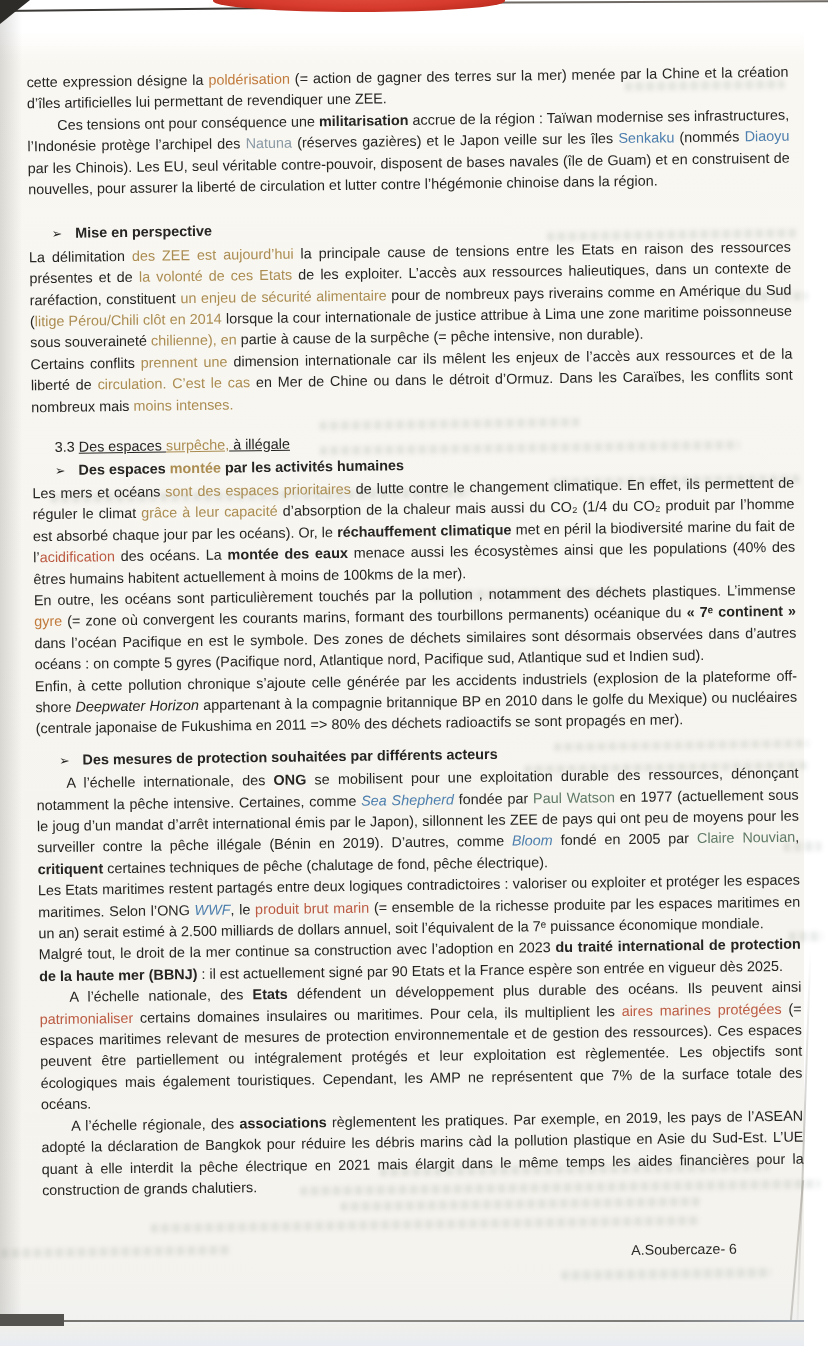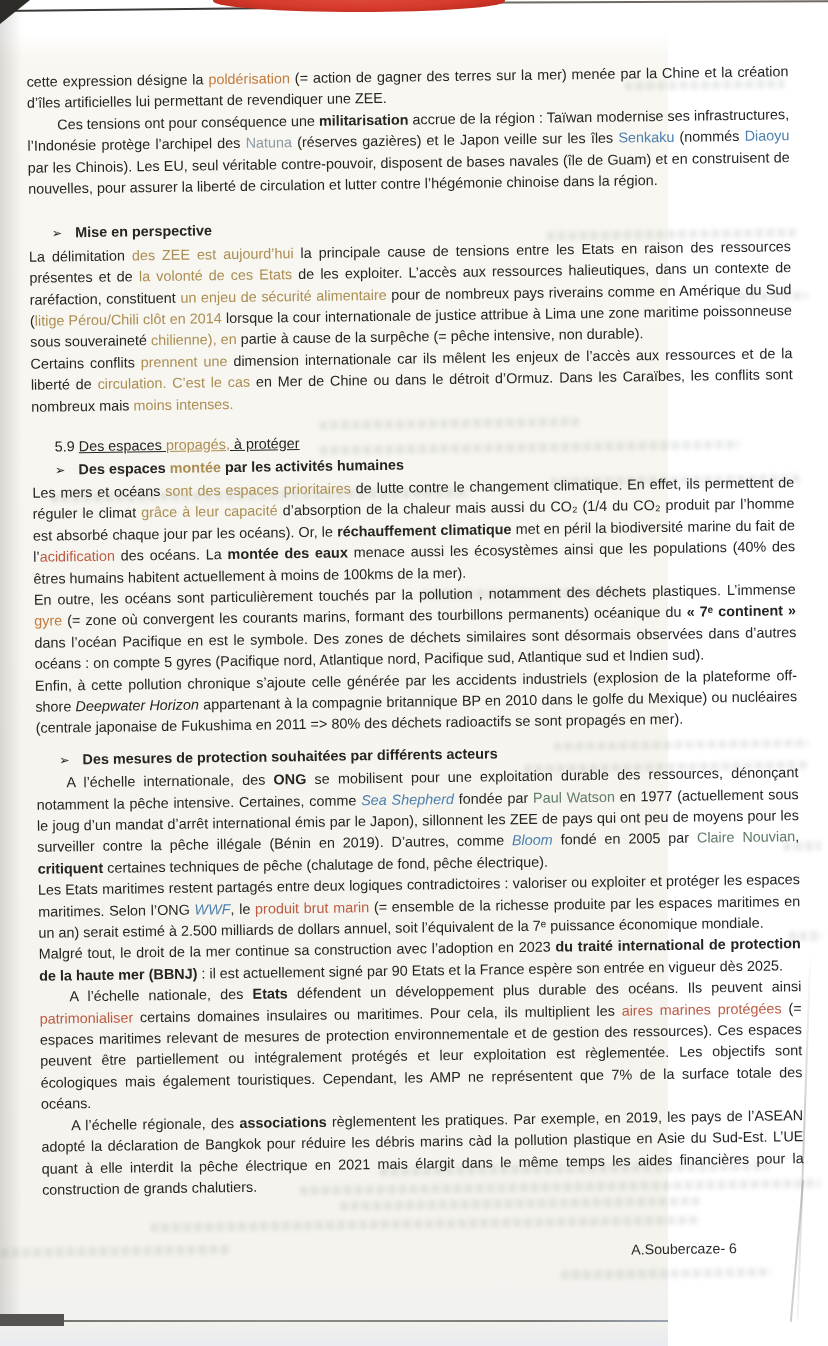--- a/index.html
+++ b/index.html
@@ -1,21 +1,21 @@
 <!DOCTYPE html>
 <html style="--c-ink: #262523; --c-or: #c07a3c; --c-rd: #bb5a42; --c-bl: #4d7fae; --c-sl: #8a99a4; --c-gr: #5f7a66; --c-br: #ab8d52; --c-paper: #f7f5ef; --c-red_object: #d63a2c;"><head>
 <meta charset="utf-8">
 <style>
   html,body{margin:0;padding:0;}
   body{
     width:828px;height:1346px;overflow:hidden;background:#ffffff;
     font-family:"Liberation Sans","DejaVu Sans",sans-serif;
   }
   .page{
-    position:relative;width:668px;height:1346px;
+    position:relative;width:804px;height:1346px;
     background:linear-gradient(180deg,#fdfdfb 0%,#f9f7f2 5%,#f7f5ef 45%,#f5f3ed 93%,#f0f1f1 100%);
   }
   .left-shade{position:absolute;left:0;top:0;width:22px;height:100%;
     background:linear-gradient(90deg,rgba(95,93,89,.20),rgba(95,93,89,0));}
   .top-white{position:absolute;top:0;left:0;right:0;height:56px;
     background:linear-gradient(180deg,#ffffff 55%,rgba(255,255,255,0));}
   .red-object{position:absolute;left:213px;top:0;width:292px;height:12px;
     background:radial-gradient(ellipse at 50% -45%,#e2503f 0%,#d63a2c 55%,#ad2316 100%);
     border-radius:0 0 55% 55% / 0 0 100% 100%;}
   .top-line{position:absolute;left:0;top:10px;width:468px;height:2px;background:#3c3a36;
@@ -100,21 +100,21 @@
     <div class="smudge" style="left:150px;top:1223px;width:550px;height:9px"></div>
     <div class="smudge" style="left:0px;top:1246px;width:230px;height:9px"></div>
     <div class="smudge" style="left:560px;top:1276px;width:210px;height:9px"></div>
 
     <main class="doc">
         <p class="para"><span>cette expression désigne la </span><span class="s-or">poldérisation</span><span> (= action de gagner des terres sur la mer) menée par la Chine et la création d’îles artificielles lui permettant de revendiquer une ZEE.</span></p>
         <p class="para indent"><span>Ces tensions ont pour conséquence une </span><span class="s-b">militarisation</span><span> accrue de la région : Taïwan modernise ses infrastructures, l’Indonésie protège l’archipel des </span><span class="s-sl">Natuna</span><span> (réserves gazières) et le Japon veille sur les îles </span><span class="s-bl">Senkaku</span><span> (nommés </span><span class="s-bl">Diaoyu</span><span> par les Chinois). Les EU, seul véritable contre-pouvoir, disposent de bases navales (île de Guam) et en construisent de nouvelles, pour assurer la liberté de circulation et lutter contre l’hégémonie chinoise dans la région.</span></p>
         <div class="h-harrow gt"><span class="arrow">➢</span><span>Mise en perspective</span></div>
         <p class="para"><span>La délimitation </span><span class="s-br">des ZEE est aujourd’hui</span><span> la principale cause de tensions entre les Etats en raison des ressources présentes et de </span><span class="s-br">la volonté de ces Etats</span><span> de les exploiter. L’accès aux ressources halieutiques, dans un contexte de raréfaction, constituent </span><span class="s-br">un enjeu de sécurité alimentaire</span><span> pour de nombreux pays riverains comme en Amérique du Sud (</span><span class="s-br">litige Pérou/Chili clôt en 2014</span><span> lorsque la cour internationale de justice attribue à Lima une zone maritime poissonneuse sous souveraineté </span><span class="s-br">chilienne), en</span><span> partie à cause de la surpêche (= pêche intensive, non durable).</span></p>
         <p class="para"><span>Certains conflits </span><span class="s-br">prennent une</span><span> dimension internationale car ils mêlent les enjeux de l’accès aux ressources et de la liberté de </span><span class="s-br">circulation. C’est le cas</span><span> en Mer de Chine ou dans le détroit d’Ormuz. Dans les Caraïbes, les conflits sont nombreux mais </span><span class="s-br">moins intenses.</span></p>
-        <div class="h-section gt2"><span>5.9 </span><span class="s-u">Des espaces </span><span class="s-u s-br">propagés,</span><span class="s-u"> à protéger</span></div>
+        <div class="h-section gt2"><span>3.3 </span><span class="s-u">Des espaces </span><span class="s-u s-br">surpêche,</span><span class="s-u"> à illégale</span></div>
         <div class="h-harrow"><span class="arrow">➢</span><span>Des espaces </span><span class="s-br">montée</span><span> par les activités humaines</span></div>
         <p class="para"><span>Les mers et océans </span><span class="s-br">sont des espaces prioritaires</span><span> de lutte contre le changement climatique. En effet, ils permettent de réguler le climat </span><span class="s-br">grâce à leur capacité</span><span> d’absorption de la chaleur mais aussi du CO₂ (1/4 du CO₂ produit par l’homme est absorbé chaque jour par les océans). Or, le </span><span class="s-b">réchauffement climatique</span><span> met en péril la biodiversité marine du fait de l’</span><span class="s-rd">acidification</span><span> des océans. La </span><span class="s-b">montée des eaux</span><span> menace aussi les écosystèmes ainsi que les populations (40% des êtres humains habitent actuellement à moins de 100kms de la mer).</span></p>
         <p class="para"><span>En outre, les océans sont particulièrement touchés par la pollution , notamment des déchets plastiques. L’immense </span><span class="s-or">gyre</span><span> (= zone où convergent les courants marins, formant des tourbillons permanents) océanique du </span><span class="s-b">« 7ᵉ continent »</span><span> dans l’océan Pacifique en est le symbole. Des zones de déchets similaires sont désormais observées dans d’autres océans : on compte 5 gyres (Pacifique nord, Atlantique nord, Pacifique sud, Atlantique sud et Indien sud).</span></p>
         <p class="para"><span>Enfin, à cette pollution chronique s’ajoute celle générée par les accidents industriels (explosion de la plateforme off-shore </span><span class="s-i">Deepwater Horizon</span><span> appartenant à la compagnie britannique BP en 2010 dans le golfe du Mexique) ou nucléaires (centrale japonaise de Fukushima en 2011 =&gt; 80% des déchets radioactifs se sont propagés en mer).</span></p>
         <div class="h-harrow gt3"><span class="arrow">➢</span><span>Des mesures de protection souhaitées par différents acteurs</span></div>
         <p class="para indent"><span>A l’échelle internationale, des </span><span class="s-b">ONG</span><span> se mobilisent pour une exploitation durable des ressources, dénonçant notamment la pêche intensive. Certaines, comme </span><span class="s-bl s-i">Sea Shepherd</span><span> fondée par </span><span class="s-gr">Paul Watson</span><span> en 1977 (actuellement sous le joug d’un mandat d’arrêt international émis par le Japon), sillonnent les ZEE de pays qui ont peu de moyens pour les surveiller contre la pêche illégale (Bénin en 2019). D’autres, comme </span><span class="s-bl s-i">Bloom</span><span> fondé en 2005 par </span><span class="s-gr">Claire Nouvian</span><span>, </span><span class="s-b">critiquent</span><span> certaines techniques de pêche (chalutage de fond, pêche électrique).</span></p>
         <p class="para"><span>Les Etats maritimes restent partagés entre deux logiques contradictoires : valoriser ou exploiter et protéger les espaces maritimes. Selon l’ONG </span><span class="s-bl s-i">WWF</span><span>, le </span><span class="s-rd">produit brut marin</span><span> (= ensemble de la richesse produite par les espaces maritimes en un an) serait estimé à 2.500 milliards de dollars annuel, soit l’équivalent de la 7ᵉ puissance économique mondiale.</span></p>
         <p class="para"><span>Malgré tout, le droit de la mer continue sa construction avec l’adoption en 2023 </span><span class="s-b">du traité international de protection de la haute mer (BBNJ)</span><span> : il est actuellement signé par 90 Etats et la France espère son entrée en vigueur dès 2025.</span></p>
         <p class="para indent"><span>A l’échelle nationale, des </span><span class="s-b">Etats</span><span> défendent un développement plus durable des océans. Ils peuvent ainsi </span><span class="s-rd">patrimonialiser</span><span> certains domaines insulaires ou maritimes. Pour cela, ils multiplient les </span><span class="s-rd">aires marines protégées</span><span> (= espaces maritimes relevant de mesures de protection environnementale et de gestion des ressources). Ces espaces peuvent être partiellement ou intégralement protégés et leur exploitation est règlementée. Les objectifs sont écologiques mais également touristiques. Cependant, les AMP ne représentent que 7% de la surface totale des océans.</span></p>
         <p class="para indent"><span>A l’échelle régionale, des </span><span class="s-b">associations</span><span> règlementent les pratiques. Par exemple, en 2019, les pays de l’ASEAN adopté la déclaration de Bangkok pour réduire les débris marins càd la pollution plastique en Asie du Sud-Est. L’UE quant à elle interdit la pêche électrique en 2021 mais élargit dans le même temps les aides financières pour la construction de grands chalutiers.</span></p>

